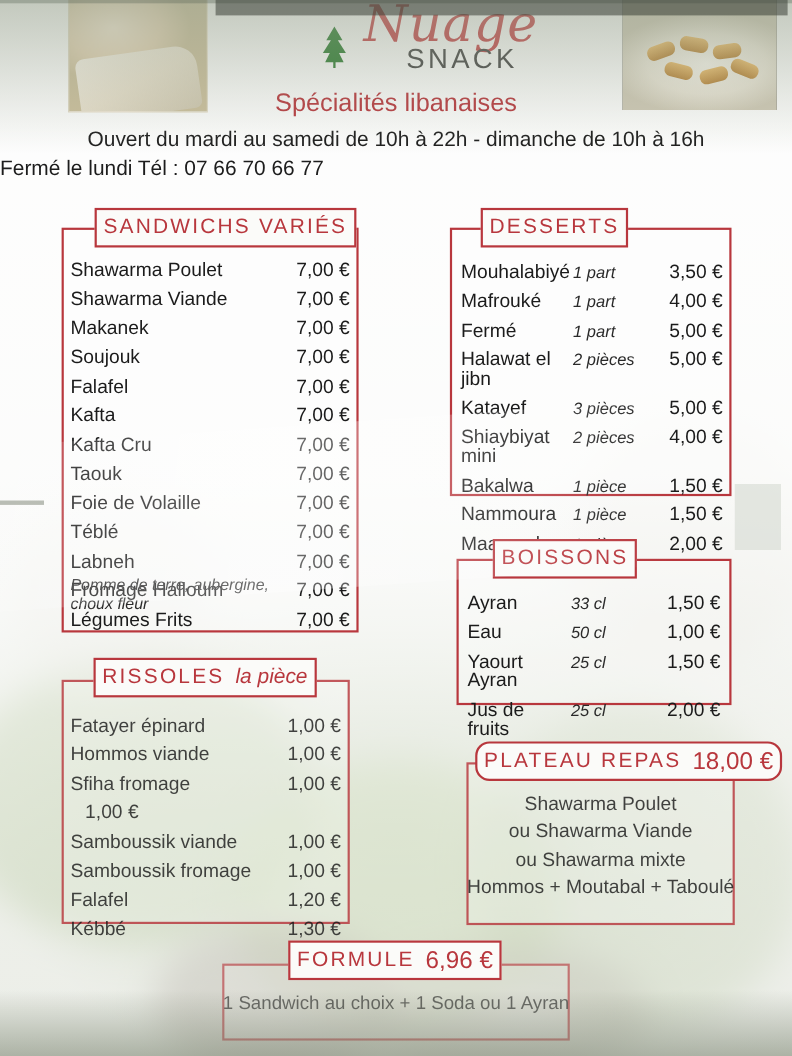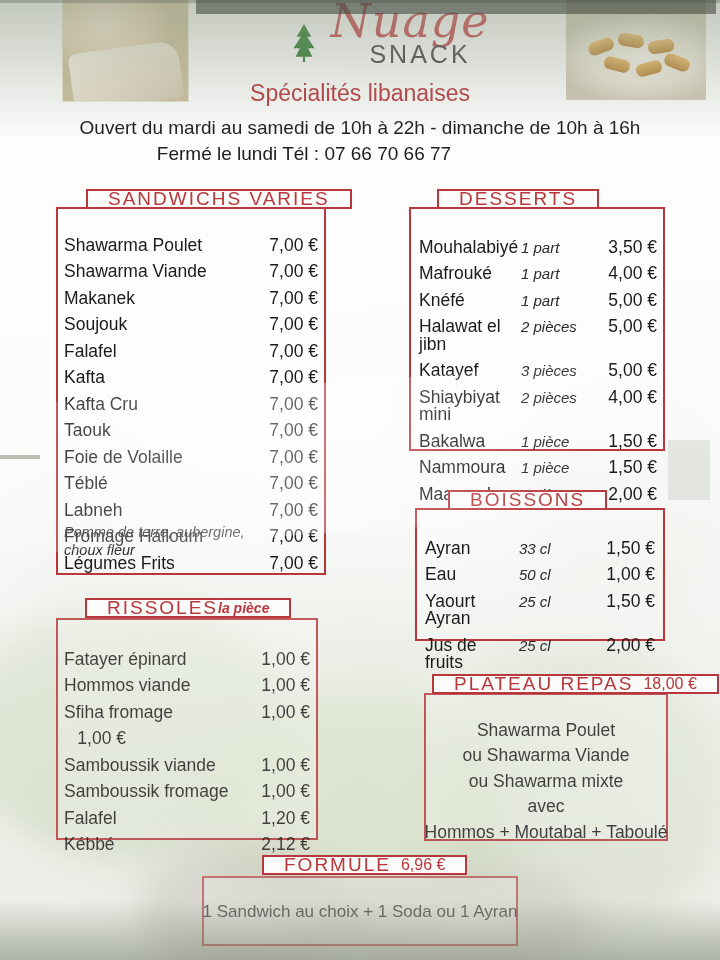--- a/index.html
+++ b/index.html
@@ -143,21 +143,20 @@
   .hours1 {
     position: absolute;
     left: 0; top: 117px; width: 720px;
     text-align: center;
     font-size: 19px;
     color: #1d1d1d;
   }
   .hours2 {
     position: absolute;
     left: 0; top: 143px; width: 608px;
-    text-align: center;
     font-size: 19px;
     color: #1d1d1d;
   }
 
   
   .panel {
     position: absolute;
     border: 2px solid #b8373d;
     box-sizing: border-box;
     background: rgba(255,255,255,0.28);
@@ -167,35 +166,34 @@
     border: 2px solid #b8373d;
     background: #fbfbf9;
     box-sizing: border-box;
     display: flex;
     align-items: center;
     justify-content: center;
     color: #b8373d;
     letter-spacing: 2px;
     font-size: 19px;
     white-space: nowrap;
-    padding: 0 20px;
-    height: 20px;
+    padding: 0 6px;
+    height: 36px;
   }
   .panel-title .sub {
     font-style: italic;
-    font-size: 14px;
+    font-size: 19px;
     letter-spacing: 0;
-    margin-left: 0;
+    margin-left: 10px;
     color: #b8373d;
-    font-weight: bold;
   }
   .panel-title .price-in-title {
     letter-spacing: 0;
     margin-left: 10px;
-    font-size: 16px;
+    font-size: 22px;
   }
 
   ul.items {
     list-style: none;
     margin: 0;
     padding: 0;
     position: absolute;
     left: 0; right: 0;
   }
   ul.items li {
@@ -353,21 +351,21 @@
         <span class="it-name">Mouhalabiyé</span>
         <span class="it-qty">1 part</span>
         <span class="it-price">3,50 €</span>
       </li>
       <li>
         <span class="it-name">Mafrouké</span>
         <span class="it-qty">1 part</span>
         <span class="it-price">4,00 €</span>
       </li>
       <li>
-        <span class="it-name">Knéfé</span>
+        <span class="it-name">Fermé</span>
         <span class="it-qty">1 part</span>
         <span class="it-price">5,00 €</span>
       </li>
       <li>
         <span class="it-name">Halawat el jibn</span>
         <span class="it-qty">2 pièces</span>
         <span class="it-price">5,00 €</span>
       </li>
       <li>
         <span class="it-name">Katayef</span>
@@ -451,34 +449,33 @@
       <li>
         <span class="it-name">Samboussik fromage</span>
         <span class="it-price">1,00 €</span>
       </li>
       <li>
         <span class="it-name">Falafel</span>
         <span class="it-price">1,20 €</span>
       </li>
       <li>
         <span class="it-name">Kébbé</span>
-        <span class="it-price">2,12 €</span>
+        <span class="it-price">1,30 €</span>
       </li>
     </ul>
 
   <div class="panel fade-low" style="left:424px; top:693px; width:244px; height:148px;"></div>
-  <div class="panel-title" style="left:432px; top:674px;">
+  <div class="panel-title" style="left:432px; top:674px;border-radius:13px;">
     <span>PLATEAU REPAS</span>
     <span class="price-in-title">18,00 €</span>
   </div>
   <div class="plateau-lines fade-low" id="plateau-lines" style="left:424px; width:244px; top:718px;">
       <div>Shawarma Poulet</div>
       <div>ou Shawarma Viande</div>
       <div>ou Shawarma mixte</div>
-      <div>avec</div>
       <div>Hommos + Moutabal + Taboulé</div>
     </div>
 
   <div class="panel fade-lower" style="left:202px; top:876px; width:316px; height:70px;"></div>
   <div class="panel-title" style="left:262px; top:855px;">
     <span>FORMULE</span>
     <span class="price-in-title">6,96 €</span>
   </div>
   <div class="formule-line fade-lower" style="left:202px; width:316px; top:902px;">1 Sandwich au choix + 1 Soda ou 1 Ayran</div>
 

